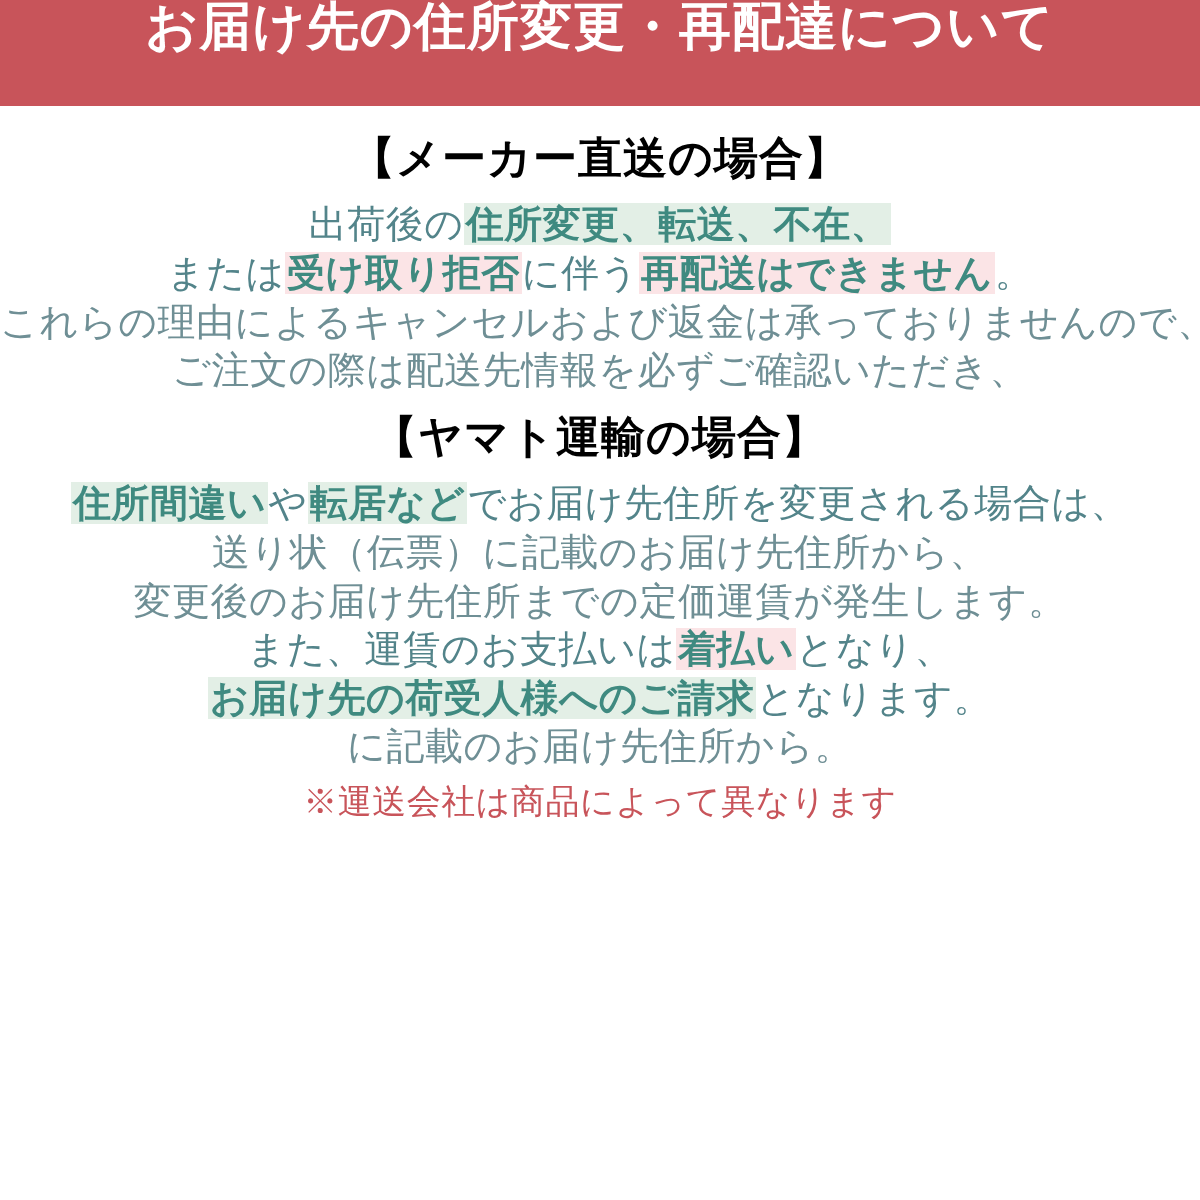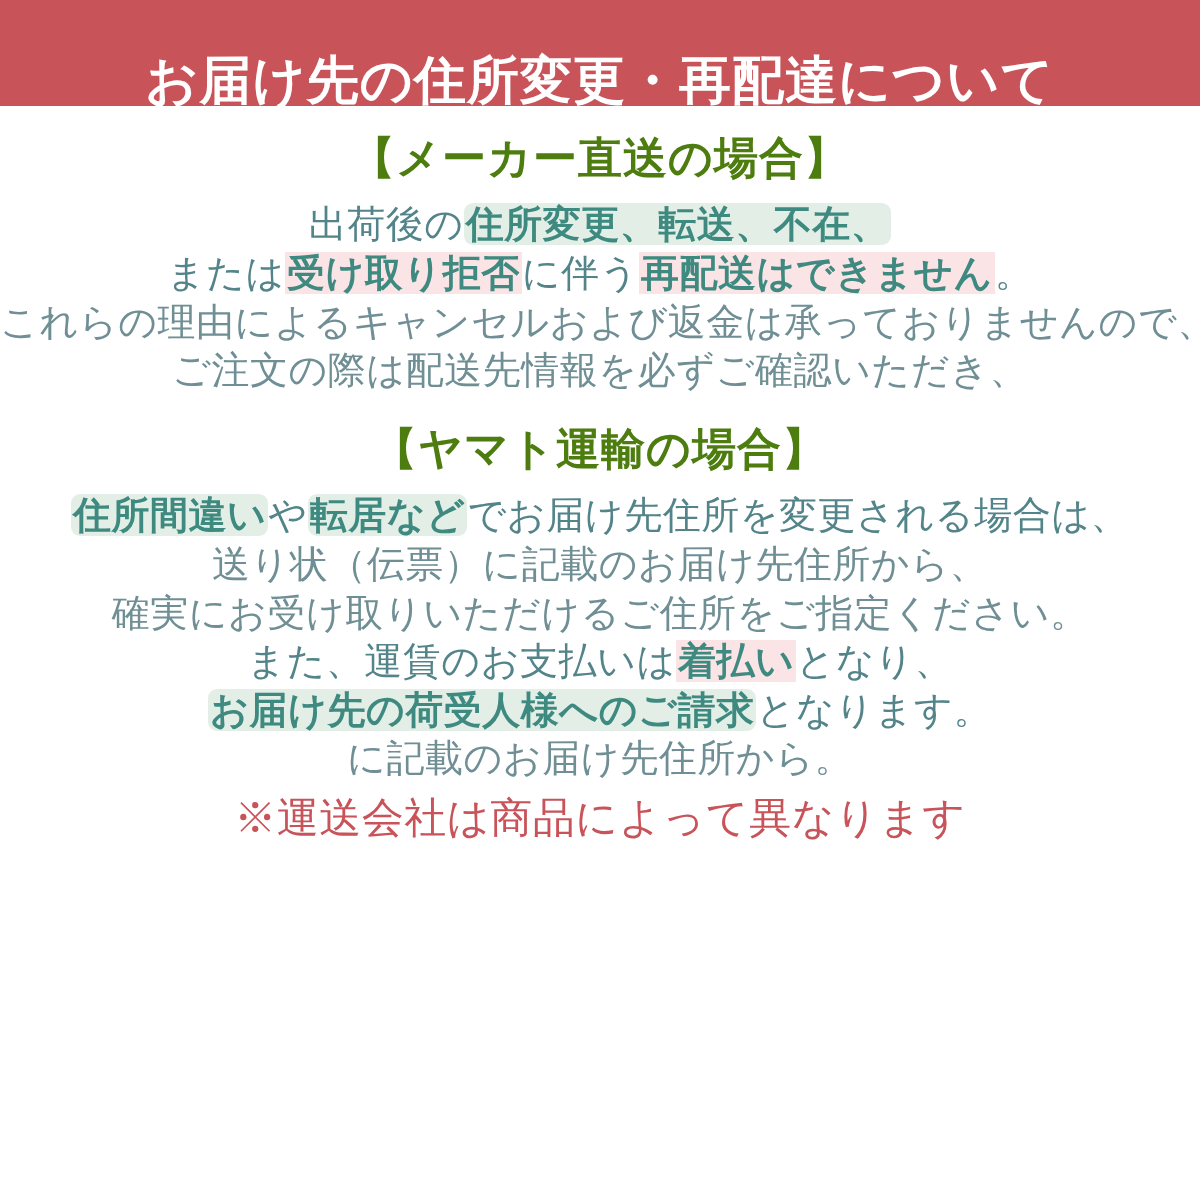--- a/index.html
+++ b/index.html
@@ -18,82 +18,82 @@
     height: 1200px;
     position: relative;
     background: #ffffff;
     box-sizing: border-box;
   }
   .header-bar {
     width: 1200px;
     height: 106px;
     background: #c8545a;
     display: flex;
-    align-items: flex-end;
+    align-items: flex-start;
     justify-content: center;
     box-sizing: border-box;
   }
   .header-title {
     color: #ffffff;
     font-size: 52px;
     font-weight: bold;
     letter-spacing: 1px;
     line-height: 1;
     white-space: nowrap;
   }
   .body-wrap {
     padding: 0;
   }
   .section-heading {
     text-align: center;
-    color: #4d7c0f;
+    color: #000000;
     font-size: 44px;
     font-weight: bold;
     line-height: 1.1;
     letter-spacing: 1px;
   }
   .sec1-heading { margin-top: 28px; }
-  .sec2-heading { margin-top: 30px; }
+  .sec2-heading { margin-top: 18px; }
   .line {
     text-align: center;
     color: #53848a;
     font-size: 38px;
     line-height: 1.28;
     letter-spacing: 0.5px;
     white-space: nowrap;
   }
   .line.sub {
     color: #6f8f95;
     font-family: Liberation Serif, serif;
   }
   .lines-block {
     margin-top: 18px;
   }
   .hl-green {
     color: #3f8a80;
     font-weight: bold;
     background: #e3efe6;
     padding: 0 2px;
-    border-radius: 9px;
+    border-radius: 0;
   }
   .hl-pink {
     color: #3f8a80;
     font-weight: bold;
     background: #fbe4e6;
     padding: 0 2px;
     border-radius: 0;
   }
   .normal-dark {
     color: #53848a;
     margin-top: 15px;
   }
   .note {
     text-align: center;
     color: #c8545a;
-    font-size: 42px;
+    font-size: 34px;
     line-height: 1.2;
     margin-top: 10px;
     letter-spacing: 0.5px;
   }
 </style>
 </head>
 <body>
 
 <div class="page">
 
@@ -122,21 +122,21 @@
 
     <div class="section-heading sec2-heading">【ヤマト運輸の場合】</div>
 
     <div class="lines-block">
 
       <div class="line">
         <span class="hl-green">住所間違い</span><span class="normal-dark">や</span><span class="hl-green">転居など</span><span class="normal-dark">でお届け先住所を変更される場合は、</span>
       </div>
 
       <div class="line sub">送り状（伝票）に記載のお届け先住所から、</div>
-      <div class="line sub">確実にお受け取りいただけるご住所をご指定ください。</div>
+      <div class="line sub">変更後のお届け先住所までの定価運賃が発生します。</div>
 
       <div class="line">
         <span class="normal-dark">また、運賃のお支払いは</span><span class="hl-pink">着払い</span><span class="normal-dark">となり、</span>
       </div>
 
       <div class="line">
         <span class="hl-green">お届け先の荷受人様へのご請求</span><span class="normal-dark">となります。</span>
       </div>
 
       <div class="line sub">に記載のお届け先住所から。</div>

